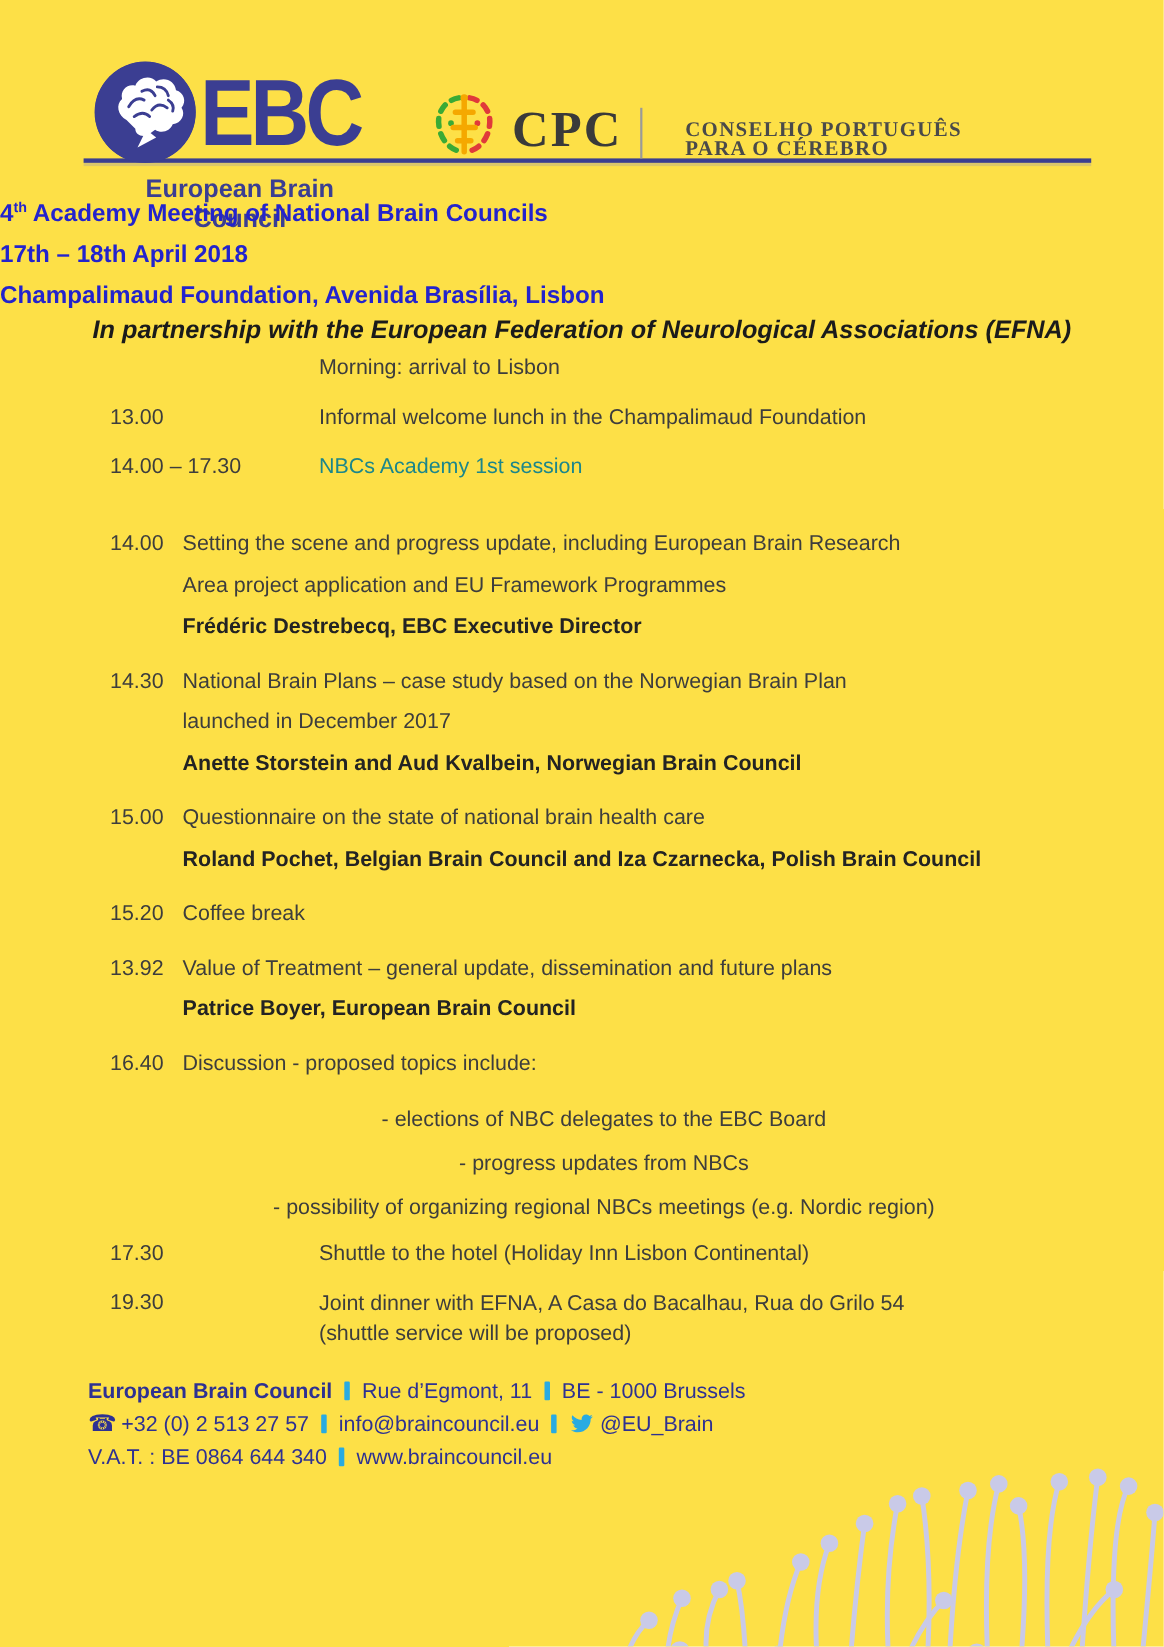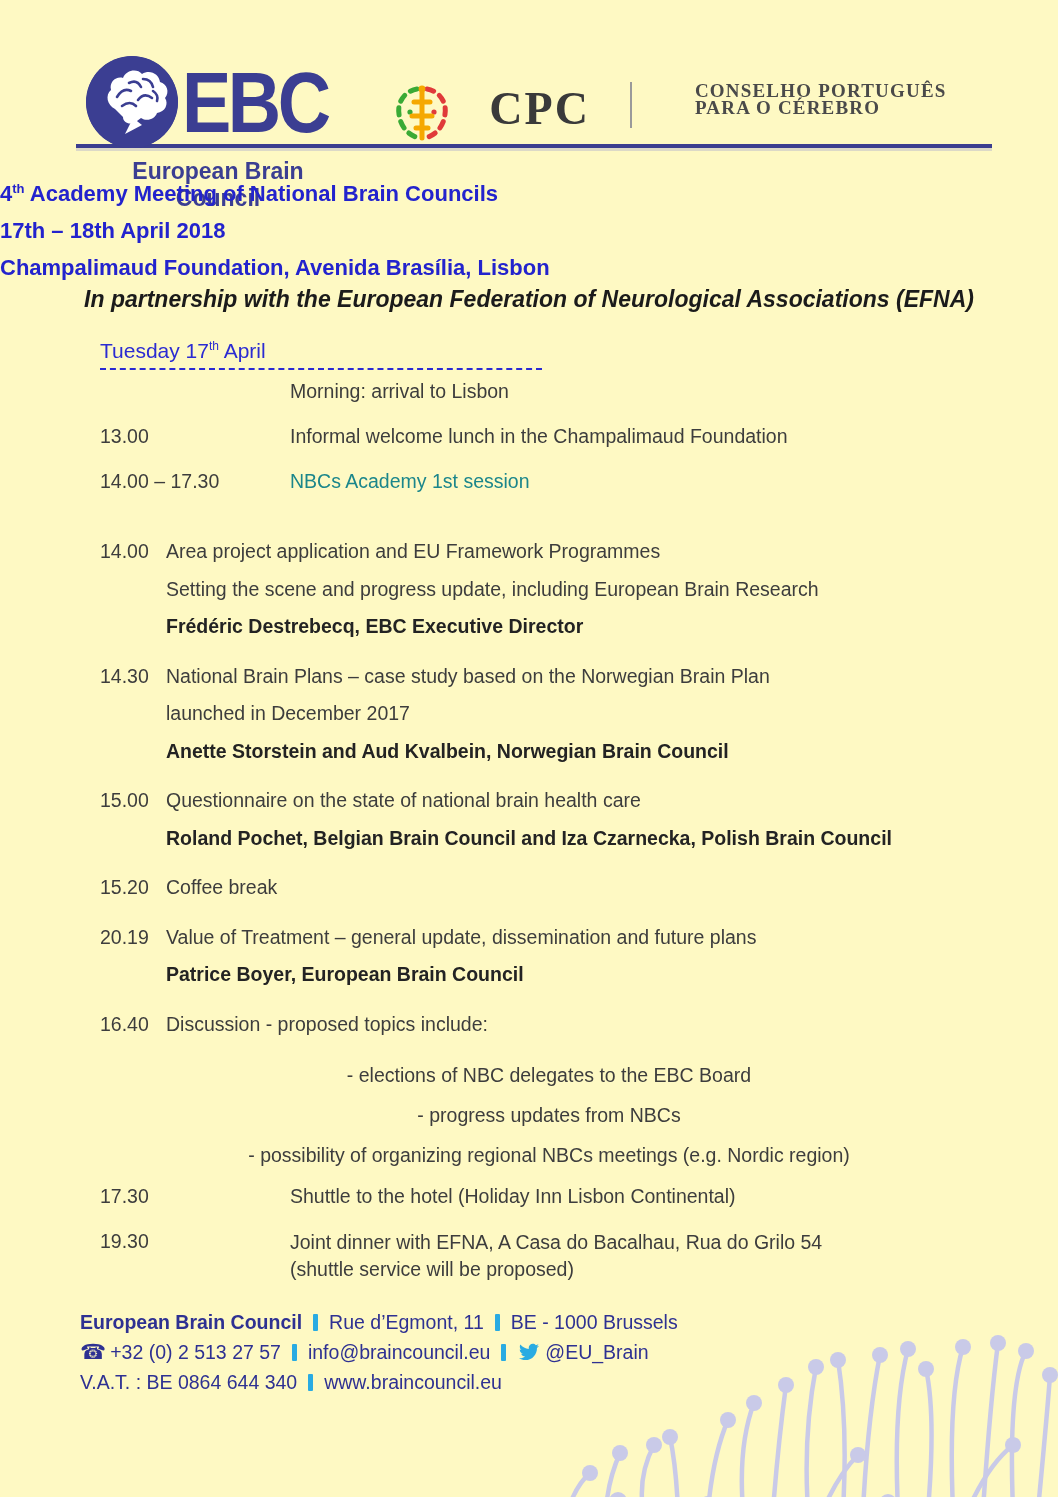--- a/index.html
+++ b/index.html
@@ -2,21 +2,21 @@
 <html><head>
 <meta charset="utf-8">
 <style>
   * { margin: 0; padding: 0; box-sizing: border-box; }
   html, body { background: #ffffff; }
   .page {
     position: relative;
     width: 1058px;
     height: 1497px;
     margin: 0 auto;
-    background: #fef9c3;
+    background: #fde047;
     overflow: hidden;
     font-family: "Liberation Sans", sans-serif;
     color: #3d3d3d;
   }
 
   
   .logos {
     display: flex;
     align-items: flex-start;
     padding: 56px 0 0 86px;
@@ -38,21 +38,21 @@
   }
   .ebc-sub {
     margin-top: 10px;
     text-align: center;
     font-weight: bold;
     font-size: 23px;
     color: #3b3e92;
     width: 220px;
     margin-left: 22px;
   }
-  .cpc-logo { display: flex; align-items: flex-start; margin-left: 46px; margin-top: 26px; gap: 24px; }
+  .cpc-logo { display: flex; align-items: flex-end; margin-left: 46px; margin-top: 26px; }
   .cpc-brain { width: 58px; height: 62px; flex: none; }
   .cpc-brain svg { display: block; width: 58px; height: 62px; }
   .cpc-acronym {
     font-family: "Liberation Serif", serif;
     font-weight: bold;
     font-size: 46px;
     color: #3a3a3a;
     margin-left: 14px;
     letter-spacing: 2px;
   }
@@ -198,21 +198,20 @@
   <div class="rule"></div>
 
   <div class="titles">
     <div class="title-line"><span>4</span><sup>th</sup><span> Academy Meeting of National Brain Councils</span></div>
     <div class="title-line">17th – 18th April 2018</div>
     <div class="title-line">Champalimaud Foundation, Avenida Brasília, Lisbon</div>
   </div>
 
   <div class="partnership">In partnership with the European Federation of Neurological Associations (EFNA)</div>
 
-  <div class="day-header"><span>Tuesday 17</span><sup>th</sup><span> April</span></div>
 
   <section class="schedule">
 
     <div class="row wide">
       <span class="time"></span>
       <span class="text">Morning: arrival to Lisbon</span>
     </div>
 
     <div class="row wide">
       <span class="time">13.00</span>
@@ -220,22 +219,22 @@
     </div>
 
     <div class="row wide">
       <span class="time">14.00 – 17.30</span>
       <span class="text session">NBCs Academy 1st session</span>
     </div>
 
     <div class="row item gap-lg">
       <span class="time">14.00</span>
       <div class="body">
+        <div>Setting the scene and progress update, including European Brain Research</div>
         <div>Area project application and EU Framework Programmes</div>
-        <div>Setting the scene and progress update, including European Brain Research</div>
         <div class="speaker">Frédéric Destrebecq, EBC Executive Director</div>
       </div>
     </div>
 
     <div class="row item">
       <span class="time">14.30</span>
       <div class="body">
         <div>National Brain Plans – case study based on the Norwegian Brain Plan</div>
         <div>launched in December 2017</div>
         <div class="speaker">Anette Storstein and Aud Kvalbein, Norwegian Brain Council</div>
@@ -251,21 +250,21 @@
     </div>
 
     <div class="row item">
       <span class="time">15.20</span>
       <div class="body">
         <div>Coffee break</div>
       </div>
     </div>
 
     <div class="row item">
-      <span class="time">20.19</span>
+      <span class="time">13.92</span>
       <div class="body">
         <div>Value of Treatment – general update, dissemination and future plans</div>
         <div class="speaker">Patrice Boyer, European Brain Council</div>
       </div>
     </div>
 
     <div class="row item">
       <span class="time">16.40</span>
       <div class="body">
         <div>Discussion - proposed topics include:</div>

